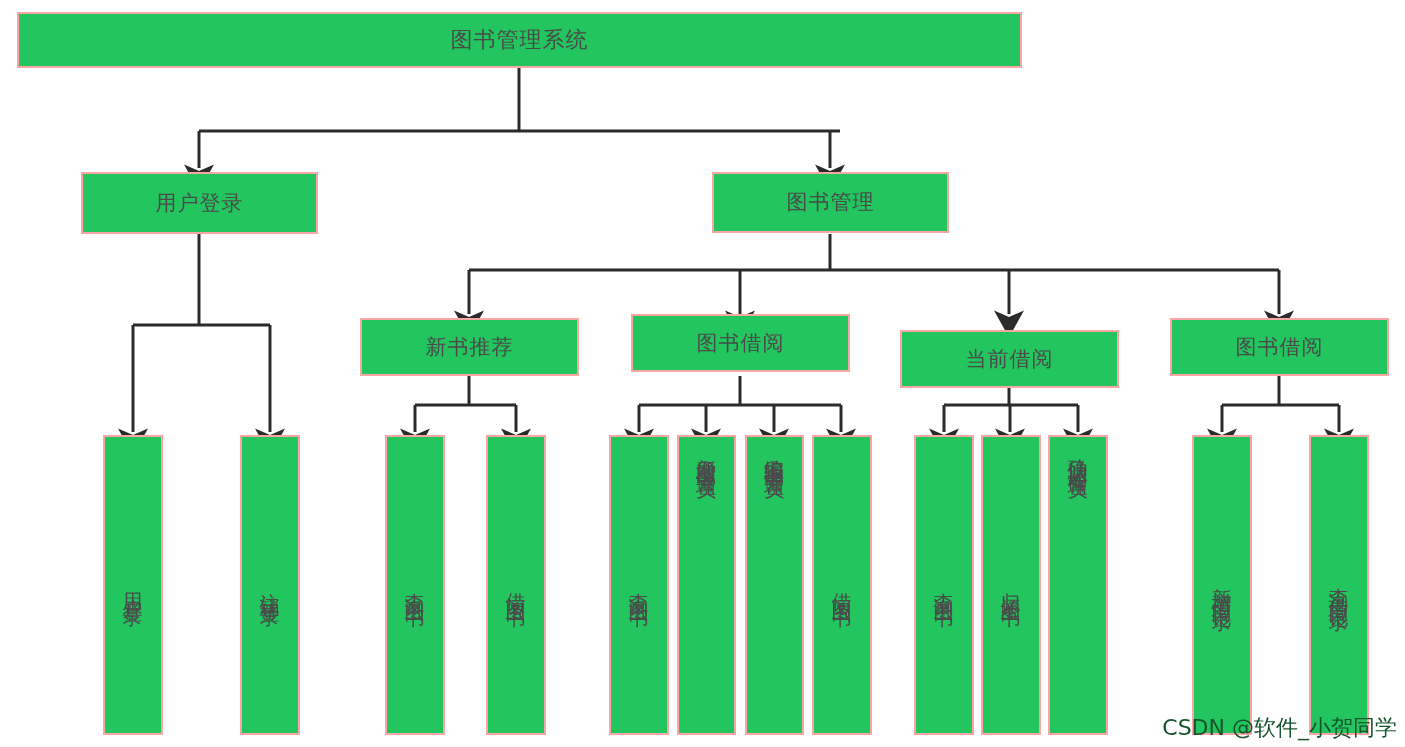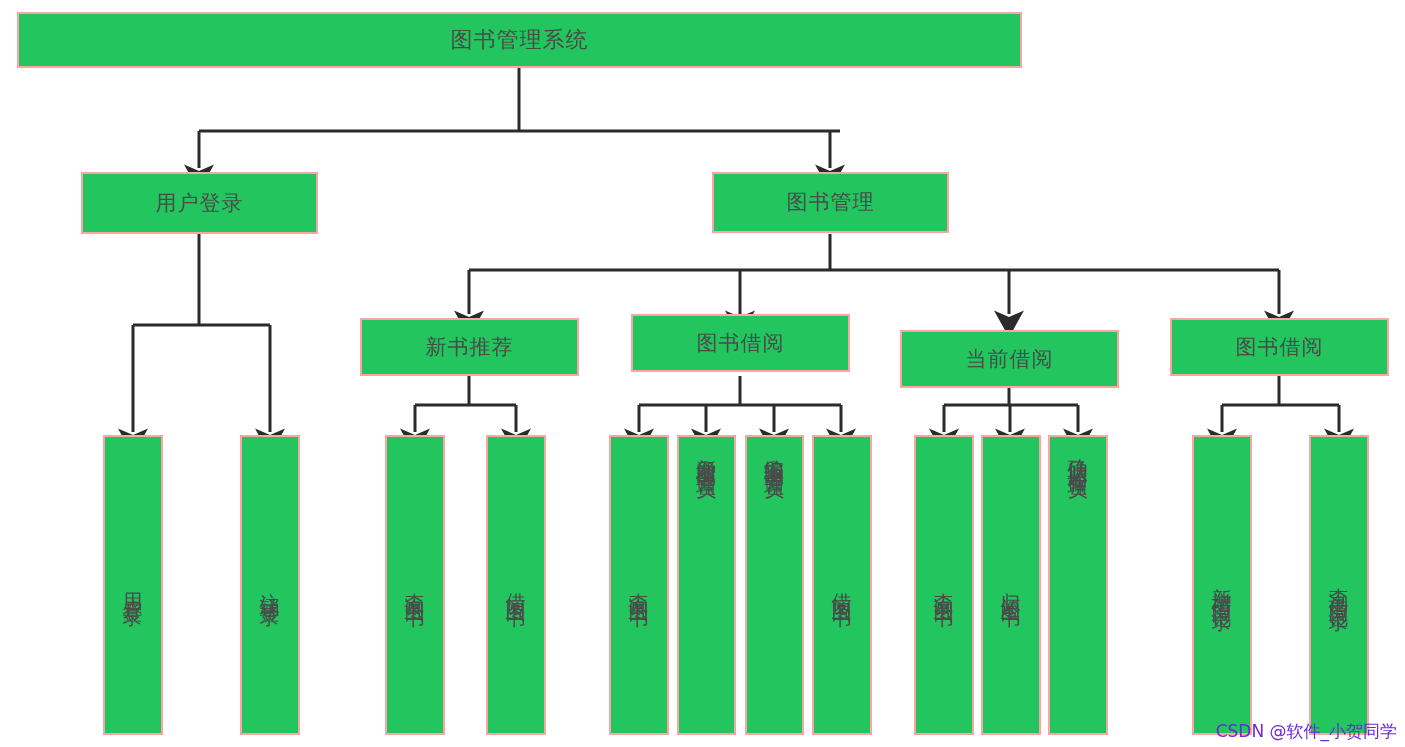--- a/index.html
+++ b/index.html
@@ -69,22 +69,22 @@
   
   .node.vert.long .node-label {
     align-self: flex-start;
     margin-top: 2px;
     letter-spacing: 3px;
   }
   #watermark {
     position: absolute;
     right: 8px;
     bottom: 4px;
-    font-size: 17px;
-    color: #6d28d9;
+    font-size: 22px;
+    color: #14532d;
     z-index: 5;
     white-space: nowrap;
     pointer-events: none;
   }
 </style>
 </head>
 <body>
 
 <div id="diagram-root">
 

